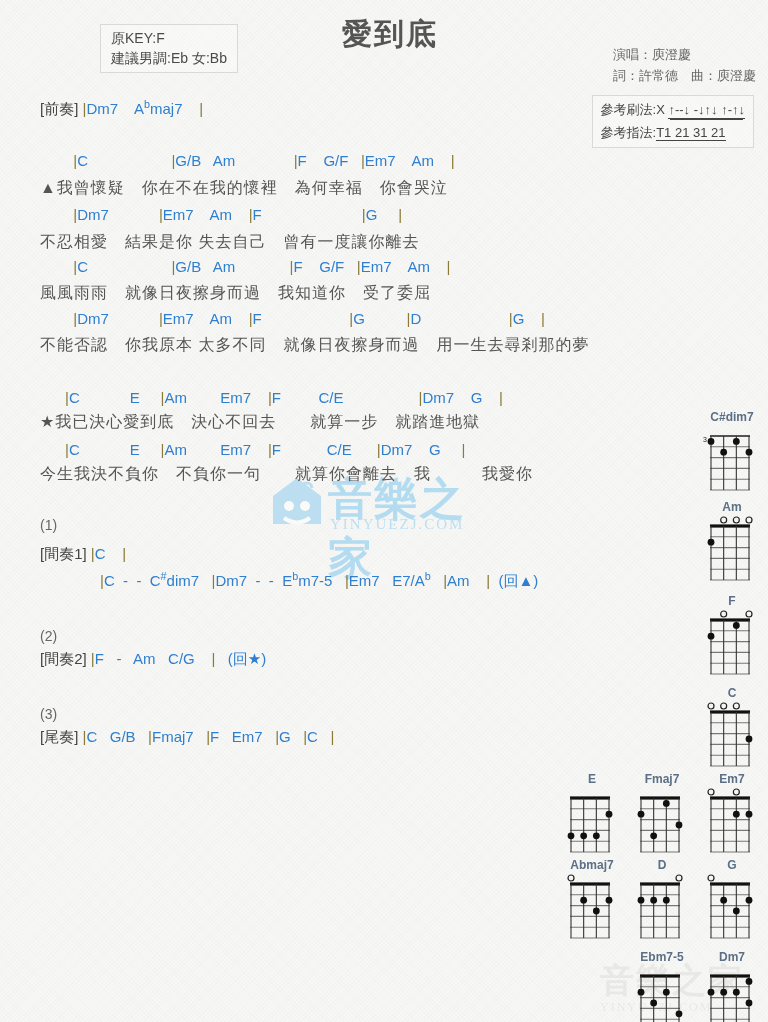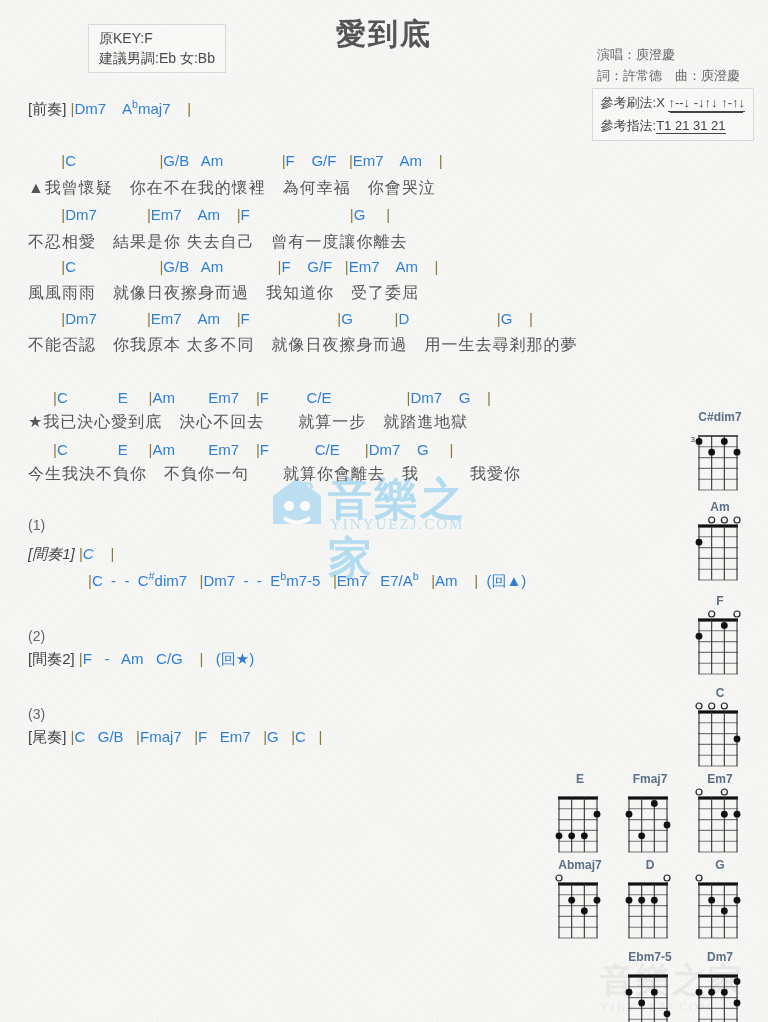--- a/index.html
+++ b/index.html
@@ -11,41 +11,41 @@
     overflow:hidden;
   }
   
   body:before{
     content:"";position:absolute;inset:0;pointer-events:none;
     background-image:
       repeating-linear-gradient(45deg, rgba(0,0,0,.012) 0 1px, transparent 1px 3px),
       repeating-linear-gradient(-45deg, rgba(0,0,0,.012) 0 1px, transparent 1px 3px);
     z-index:0;
   }
-  .sheet{position:absolute;inset:0;z-index:2;}
+  .sheet{position:absolute;inset:0;z-index:2;margin-left:12px;}
 
   
   .keybox{
     position:absolute;left:88px;top:24px;
     border:1px solid #d9d9d9;background:rgba(255,255,255,.25);
     padding:3px 10px 4px 10px;
     font-size:14px;line-height:20px;color:#4a4a4a;
     white-space:nowrap;
   }
   .title{
     position:absolute;left:0;right:0;top:14px;text-align:center;
     font-size:30px;color:#555;letter-spacing:2px;font-weight:700;
   }
   .credits{
-    position:absolute;right:28px;top:44px;text-align:left;
+    position:absolute;right:12px;top:44px;text-align:left;
     font-size:13px;line-height:21px;color:#666;white-space:nowrap;
   }
   .credits .c-line{display:block;}
   .strumbox{
-    position:absolute;right:14px;top:88px;
+    position:absolute;right:14px;top:95px;
     border:1px solid #d9d9d9;background:rgba(255,255,255,.25);
     padding:2px 8px 3px 8px;font-size:13px;line-height:23px;color:#444;
     white-space:nowrap;
   }
   .strumbox .row{display:block;}
   .u1{border-bottom:1px solid #444;padding-bottom:0px;}
   .u2{border-bottom:1px solid #444;box-shadow:0 3px 0 -2px #444;padding-bottom:1px;}
   .arrows{letter-spacing:0px;font-size:13px;}
 
   
@@ -131,21 +131,21 @@
   <div class="chordline" style="left:28px;top:310px;">        <span class="bar">|</span>Dm7            <span class="bar">|</span>Em7    Am    <span class="bar">|</span>F                     <span class="bar">|</span>G          <span class="bar">|</span>D                     <span class="bar">|</span>G    <span class="bar">|</span></div>
   <div class="lyricline" style="left:28px;top:335px;">不能否認　你我原本 太多不同　就像日夜擦身而過　用一生去尋剎那的夢</div>
 
   <div class="chordline" style="left:28px;top:389px;">      <span class="bar">|</span>C            E     <span class="bar">|</span>Am        Em7    <span class="bar">|</span>F         C/E                  <span class="bar">|</span>Dm7    G    <span class="bar">|</span></div>
   <div class="lyricline" style="left:28px;top:412px;">★我已決心愛到底　決心不回去　　就算一步　就踏進地獄</div>
 
   <div class="chordline" style="left:28px;top:441px;">      <span class="bar">|</span>C            E     <span class="bar">|</span>Am        Em7    <span class="bar">|</span>F           C/E      <span class="bar">|</span>Dm7    G     <span class="bar">|</span></div>
   <div class="lyricline" style="left:28px;top:464px;">今生我決不負你　不負你一句　　就算你會離去　我　　　我愛你</div>
 
   <div class="num" style="left:28px;top:517px;">(1)</div>
-  <div class="chordline" style="left:28px;top:545px;font-style:italic;"><span class="sec">[間奏1]</span> <span><span class="bar">|</span>C    <span class="bar">|</span></span></div>
+  <div class="chordline" style="left:28px;top:545px;"><span class="sec">[間奏1]</span> <span><span class="bar">|</span>C    <span class="bar">|</span></span></div>
   <div class="chordline" style="left:88px;top:572px;"><span class="bar">|</span>C  -  -  C<sup>#</sup>dim7   <span class="bar">|</span>Dm7  -  -  E<sup>b</sup>m7-5   <span class="bar">|</span>Em7   E7/A<sup>b</sup>   <span class="bar">|</span>Am    <span class="bar">|</span>  (回▲)</div>
 
   <div class="num" style="left:28px;top:628px;">(2)</div>
   <div class="chordline" style="left:28px;top:650px;"><span class="sec">[間奏2]</span> <span><span class="bar">|</span>F   -   Am   C/G    <span class="bar">|</span>   (回★)</span></div>
 
   <div class="num" style="left:28px;top:706px;">(3)</div>
   <div class="chordline" style="left:28px;top:728px;"><span class="sec">[尾奏]</span> <span><span class="bar">|</span>C   G/B   <span class="bar">|</span>Fmaj7   <span class="bar">|</span>F   Em7   <span class="bar">|</span>G   <span class="bar">|</span>C   <span class="bar">|</span></span></div>
 
   <div class="diagram" style="left:690px;top:410px;"><div class="dg-name">C#dim7</div><div class="dg-body"><svg width="60" height="70" viewBox="0 0 60 70">
           <rect x="8" y="10.3" width="40" height="1.4" fill="#111"></rect>

